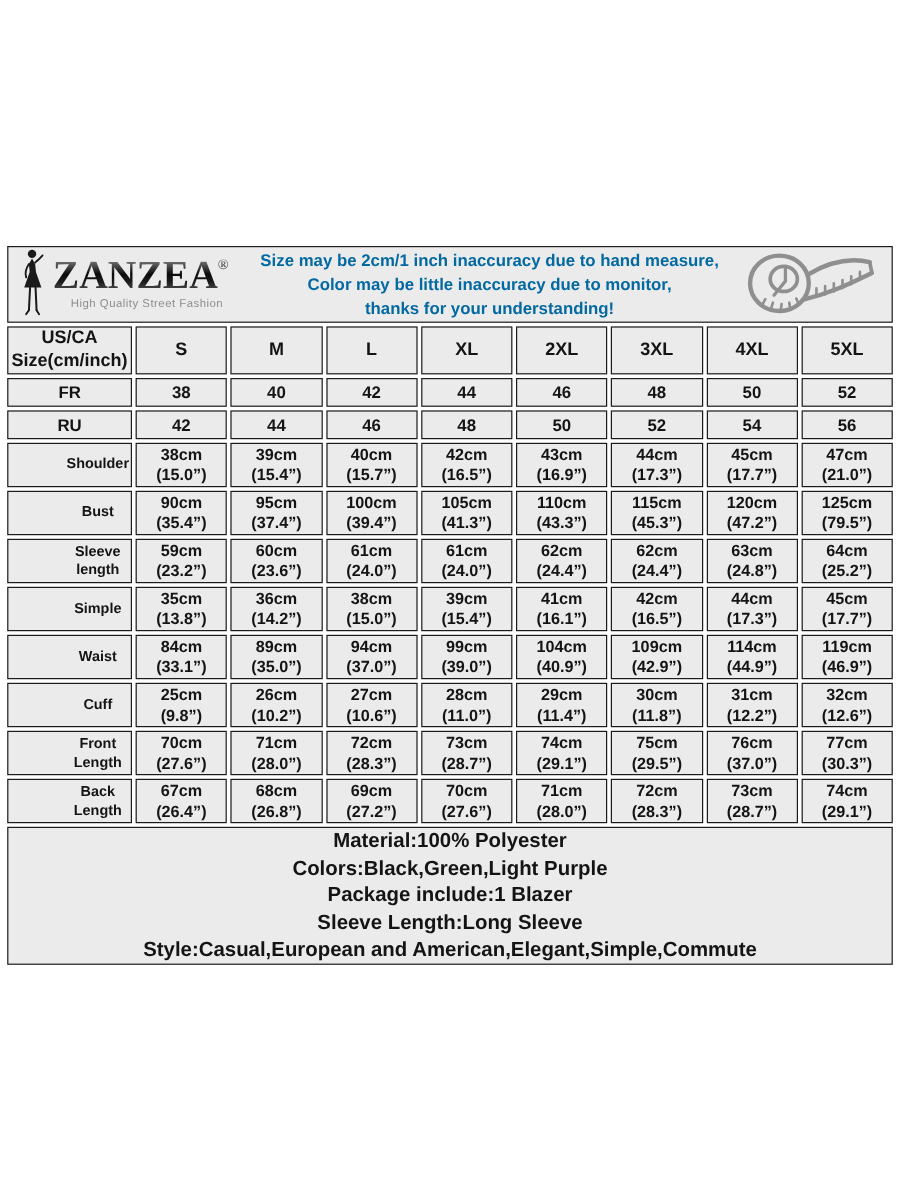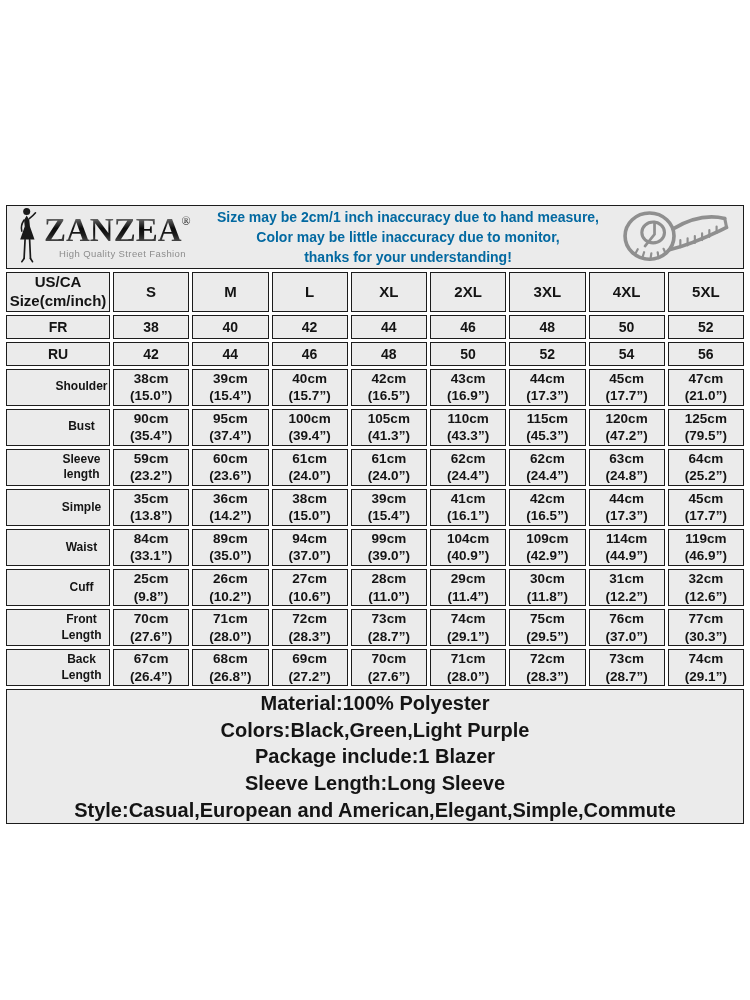--- a/index.html
+++ b/index.html
@@ -115,21 +115,21 @@
   }
   tr.meas-row td.row-label {
     font-size: 12px;
     padding-left: 47px;
   }
   
   td.details-cell {
     background: #ffffff;
     text-align: left;
     padding: 4px 6px 6px 6px;
-    font-size: 20px;
+    font-size: 17px;
     line-height: 1.33;
     height: 88px;
     vertical-align: top;
   }
 </style>
 </head>
 <body>
 
 <div class="sheet">
   <table class="chart-table">

